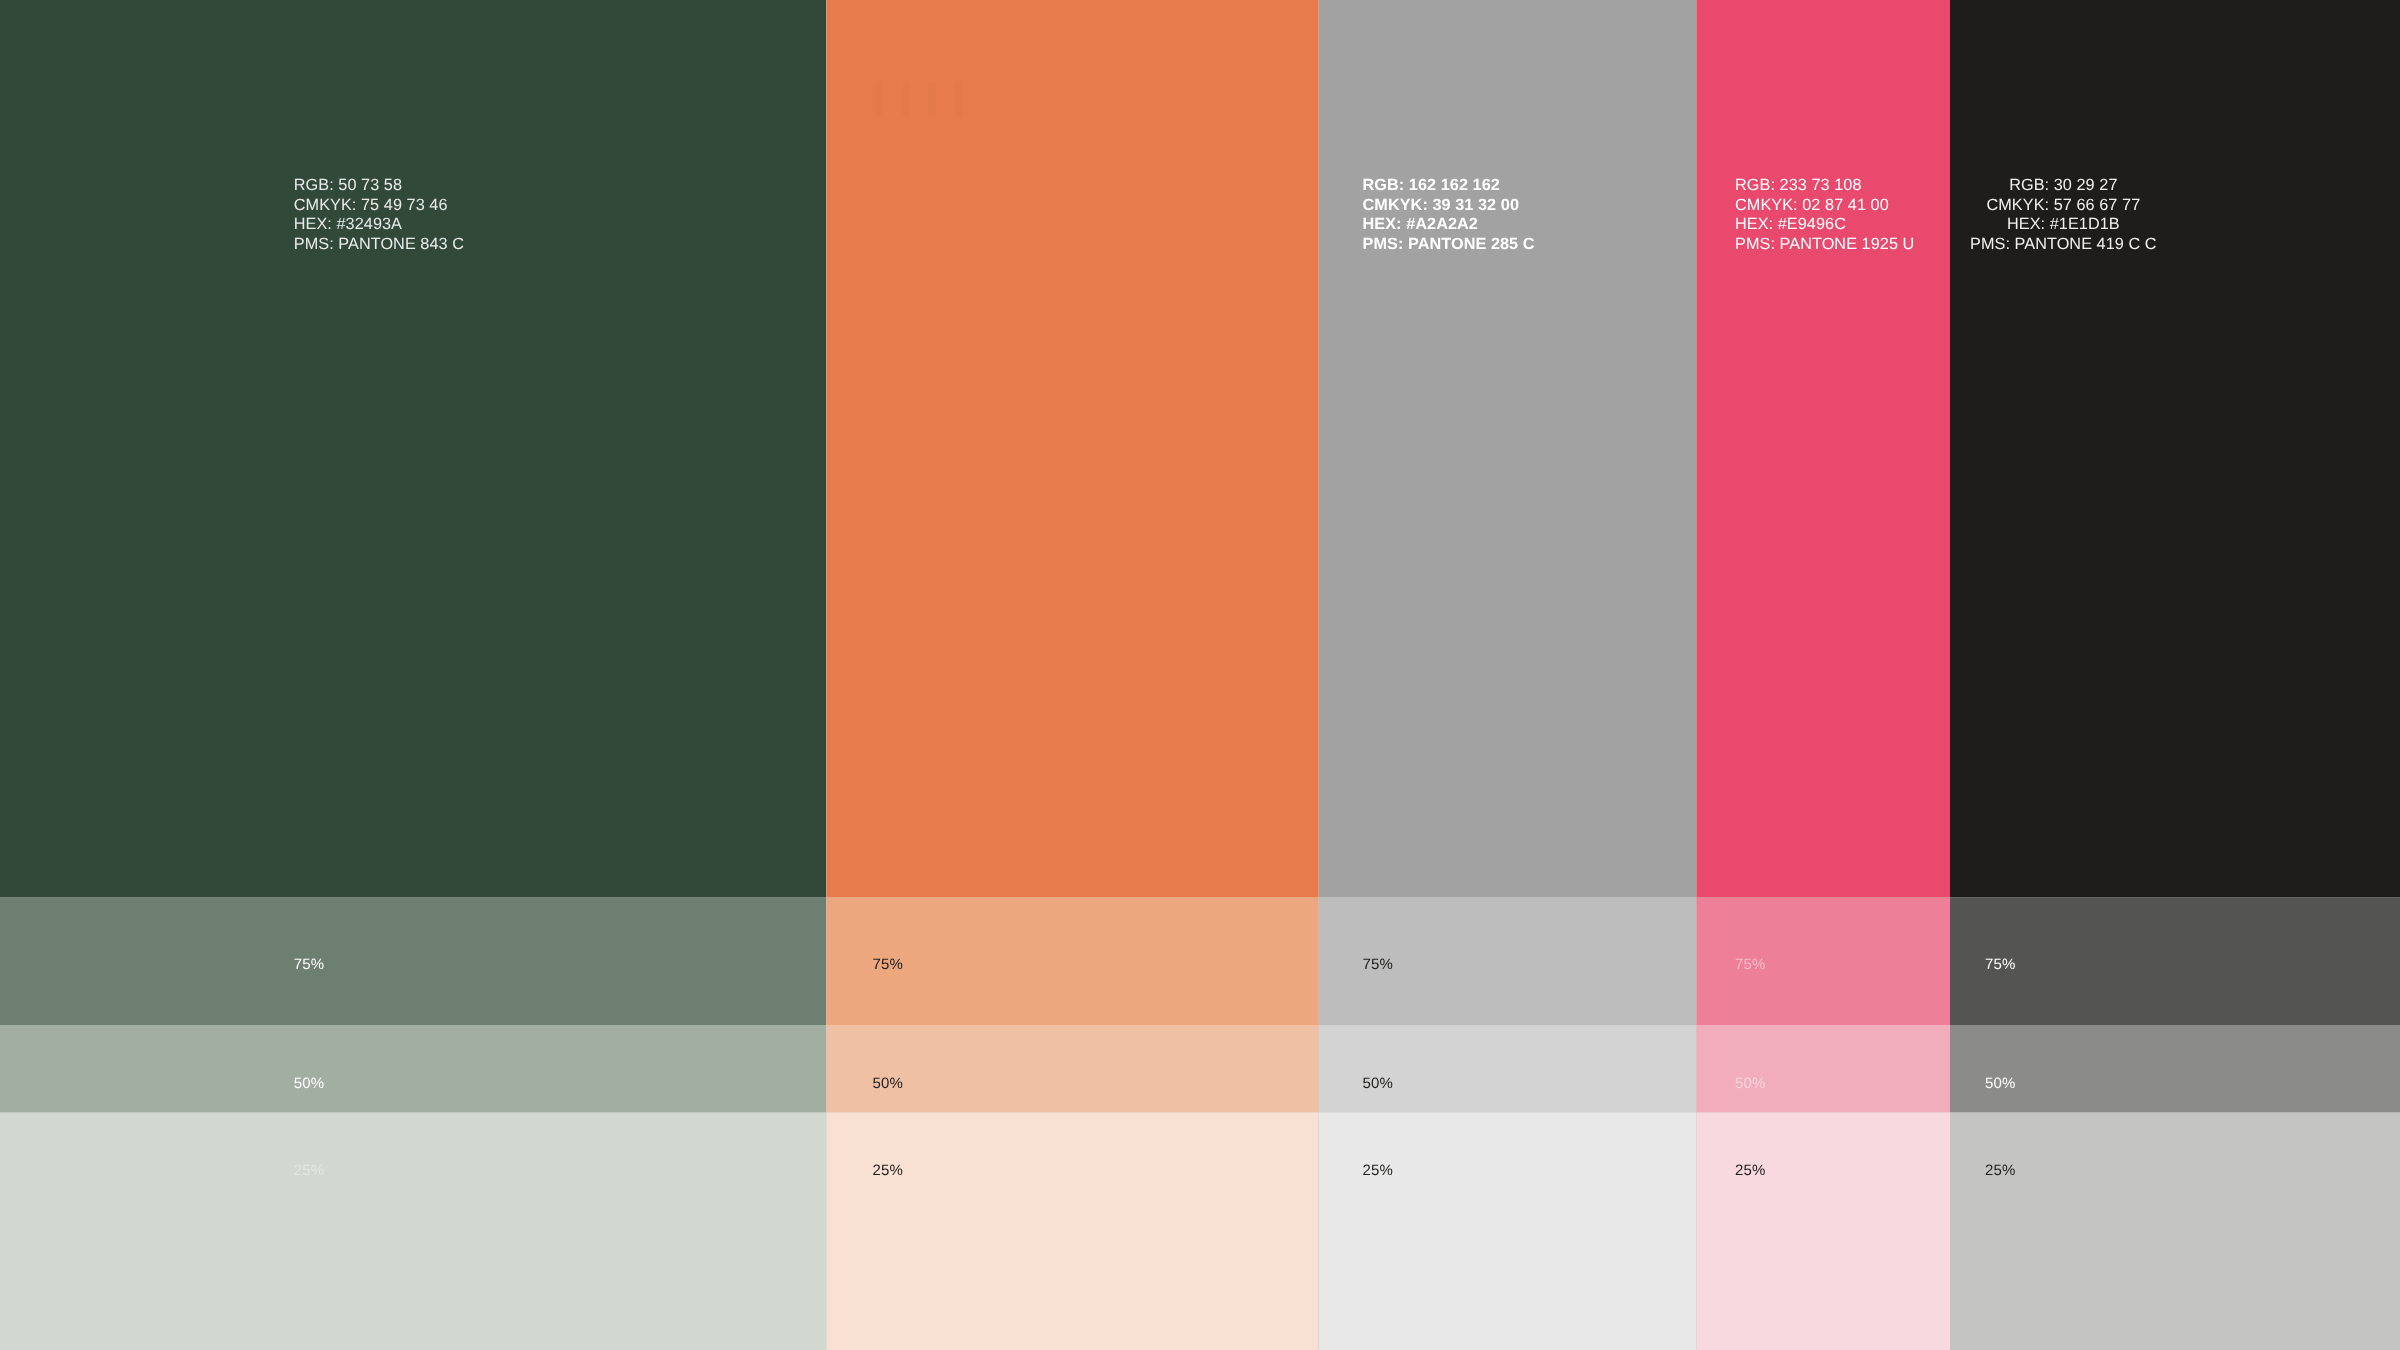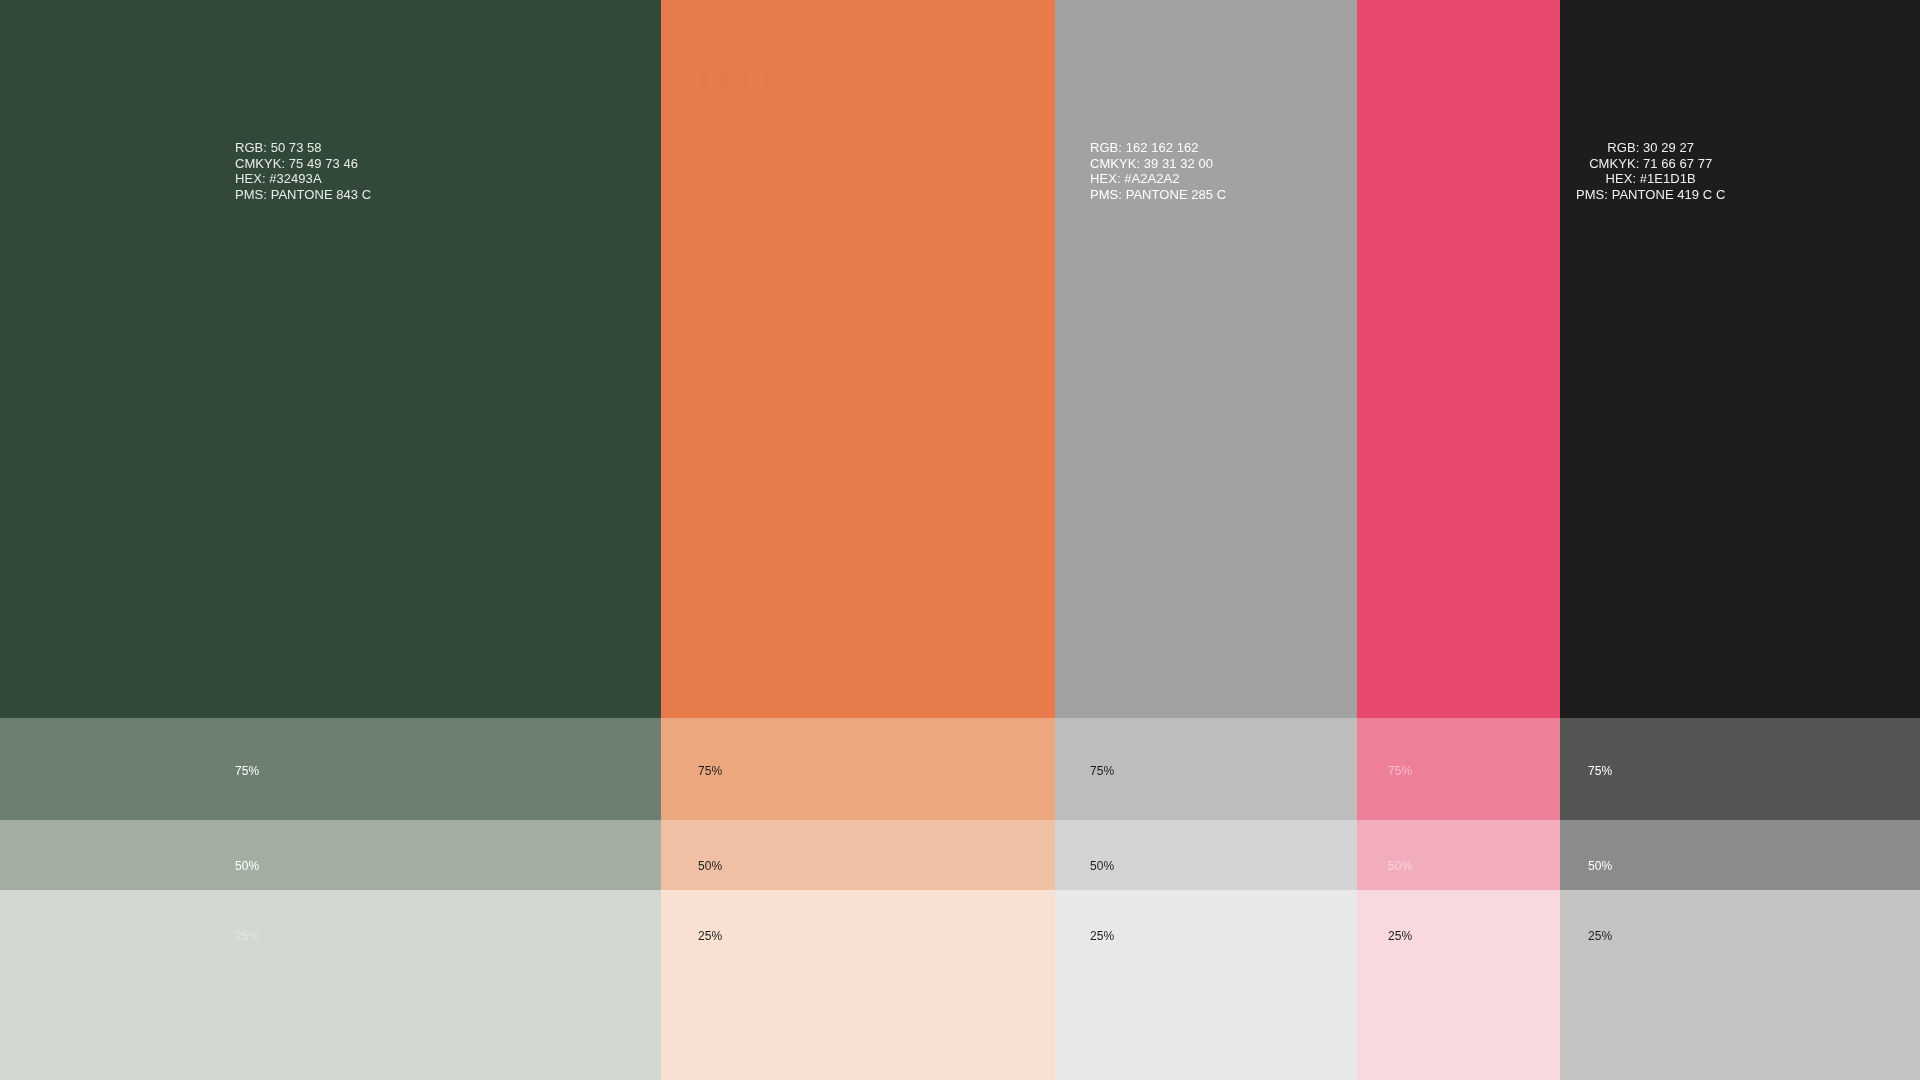--- a/index.html
+++ b/index.html
@@ -112,43 +112,49 @@
     <div class="ghost-artifact" style="left: 698px; top: 58px;">IIII</div>
     <div class="swatch-column" style="left: 1055px; width: 302px;">
       <div class="swatch-main" style="background: rgb(162, 162, 162); height: 718px;"></div>
       <div class="tint-band tint-75" style="background: rgb(189, 189, 189); top: 718px; height: 102px;"></div>
       <div class="tint-band tint-50" style="background: rgb(211, 211, 211); top: 820px; height: 70px;"></div>
       <div class="tint-band tint-25" style="background: rgb(232, 232, 232); top: 890px; height: 190px;"></div>
     </div>
     <div class="tint-label" style="color: rgb(29, 29, 27); left: 1090px; top: 765px;">75%</div>
     <div class="tint-label" style="color: rgb(29, 29, 27); left: 1090px; top: 860px;">50%</div>
     <div class="tint-label" style="color: rgb(29, 29, 27); left: 1090px; top: 930px;">25%</div>
-    <div class="spec-block" style="left: 1090px; top: 140px; color: rgb(255, 255, 255);">
+    <div class="spec-block" style="left: 1090px; top: 140px; color: rgb(255, 255, 255); font-weight: bold;">
       <span class="spec-line">RGB: 162 162 162</span>
       <span class="spec-line">CMKYK: 39 31 32 00</span>
       <span class="spec-line">HEX: #A2A2A2</span>
       <span class="spec-line">PMS: PANTONE 285 C</span>
     </div>
     <div class="swatch-column" style="left: 1357px; width: 203px;">
       <div class="swatch-main" style="background: rgb(233, 73, 108); height: 718px;"></div>
       <div class="tint-band tint-75" style="background: rgb(237, 128, 152); top: 718px; height: 102px;"></div>
       <div class="tint-band tint-50" style="background: rgb(242, 173, 189); top: 820px; height: 70px;"></div>
       <div class="tint-band tint-25" style="background: rgb(248, 217, 224); top: 890px; height: 190px;"></div>
     </div>
     <div class="tint-label" style="color: rgb(247, 188, 201); left: 1388px; top: 765px;">75%</div>
     <div class="tint-label" style="color: rgb(249, 211, 220); left: 1388px; top: 860px;">50%</div>
     <div class="tint-label" style="color: rgb(29, 29, 27); left: 1388px; top: 930px;">25%</div>
+    <div class="spec-block" style="left: 1388px; top: 140px; color: rgb(255, 255, 255);">
+      <span class="spec-line">RGB: 233 73 108</span>
+      <span class="spec-line">CMKYK: 02 87 41 00</span>
+      <span class="spec-line">HEX: #E9496C</span>
+      <span class="spec-line">PMS: PANTONE 1925 U</span>
+    </div>
     <div class="swatch-column" style="left: 1560px; width: 360px;">
       <div class="swatch-main" style="background: rgb(30, 29, 27); height: 718px;"></div>
       <div class="tint-band tint-75" style="background: rgb(84, 84, 82); top: 718px; height: 102px;"></div>
       <div class="tint-band tint-50" style="background: rgb(139, 139, 137); top: 820px; height: 70px;"></div>
       <div class="tint-band tint-25" style="background: rgb(196, 196, 194); top: 890px; height: 190px;"></div>
     </div>
     <div class="tint-label" style="color: rgb(255, 255, 255); left: 1588px; top: 765px;">75%</div>
     <div class="tint-label" style="color: rgb(255, 255, 255); left: 1588px; top: 860px;">50%</div>
     <div class="tint-label" style="color: rgb(29, 29, 27); left: 1588px; top: 930px;">25%</div>
     <div class="spec-block" style="left: 1576px; top: 140px; color: rgb(240, 240, 238); text-align: center;">
       <span class="spec-line">RGB: 30 29 27</span>
-      <span class="spec-line">CMKYK: 71 66 67 77</span>
+      <span class="spec-line">CMKYK: 57 66 67 77</span>
       <span class="spec-line">HEX: #1E1D1B</span>
       <span class="spec-line">PMS: PANTONE 419 C C</span>
     </div>
   </div>
 
 </body></html>

